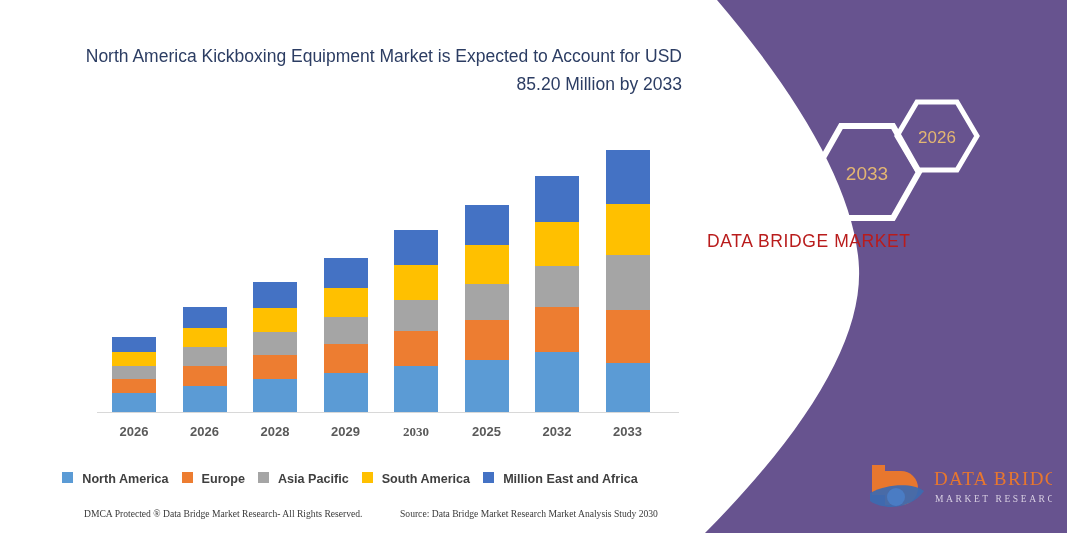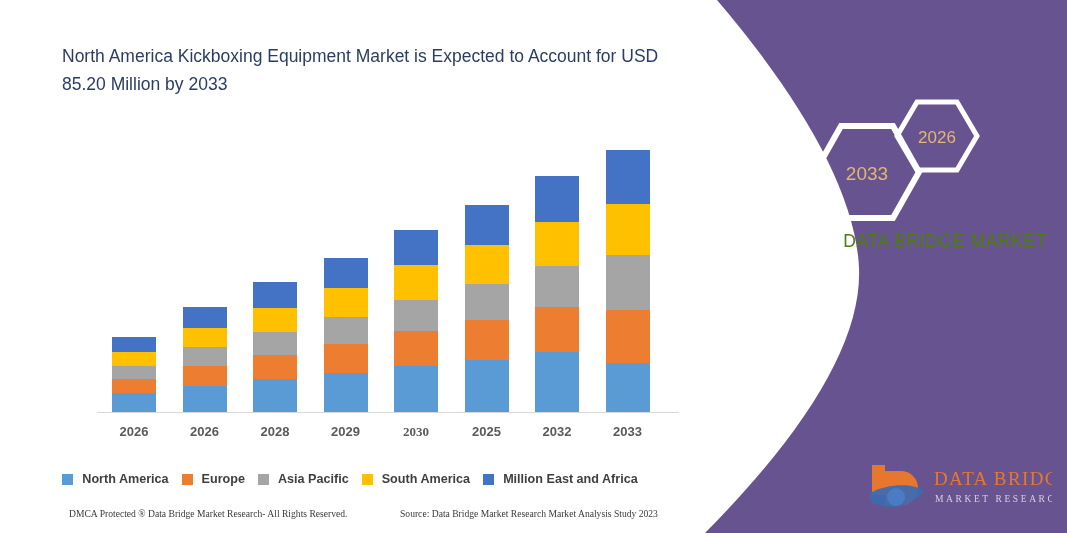--- a/index.html
+++ b/index.html
@@ -7,41 +7,41 @@
   #root{position:relative;width:1067px;height:533px;background:#fff;}
 
   
   .panel-wrap{position:absolute;top:0;right:0;width:380px;height:533px;overflow:hidden;}
   .panel-svg{position:absolute;top:0;left:0;}
   .panel-head{position:absolute;top:6px;right:24px;width:252px;text-align:right;
      color:#ffffff;font-size:16.5px;line-height:25px;font-weight:400;letter-spacing:.1px;}
   .hexes{position:absolute;top:96px;left:118px;width:180px;height:125px;}
   .hex-label{fill:#e3b672;font-size:19px;font-family:"Liberation Sans",sans-serif;}
   .hex-label.small{font-size:17px;}
-  .brandtext{position:absolute;top:228px;left:20px;width:340px;text-align:right;
-      color:#4d7c0f;font-size:17.5px;line-height:26px;letter-spacing:.6px;}
+  .brandtext{position:absolute;top:228px;left:20px;width:340px;text-align:left;
+      color:#b91c1c;font-size:17.5px;line-height:26px;letter-spacing:.6px;}
   .logo{position:absolute;top:457px;left:175px;width:190px;height:62px;}
 
   
-  .chart-title{position:absolute;top:42px;left:62px;width:620px;text-align:left;
+  .chart-title{position:absolute;top:42px;left:62px;width:620px;text-align:right;
       color:#2c3d63;font-size:17.5px;line-height:28px;}
   .plot{position:absolute;left:0;top:0;width:700px;height:533px;}
   .axis-line{position:absolute;left:97px;top:412px;width:582px;height:1px;background:#d8d8d8;}
   .bar{position:absolute;bottom:121px;width:44px;}
   .seg{width:100%;display:block;}
   .xlab{position:absolute;top:424px;width:70px;text-align:center;color:#5a5a5a;
       font-size:13px;font-weight:bold;}
   .legend{position:absolute;top:472px;left:0;width:700px;display:flex;justify-content:center;
       align-items:center;gap:13px;}
-  .lg{display:flex;align-items:center;gap:9px;}
+  .lg{display:flex;align-items:flex-start;gap:9px;}
   .sw{width:11px;height:11px;display:inline-block;}
   .lgt{color:#3f3f3f;font-size:12.6px;font-weight:bold;}
   .foot{position:absolute;top:508px;left:0;width:700px;font-family:"Liberation Serif",serif;
       font-size:9.6px;color:#3a3a3a;}
-  .foot .l{position:absolute;left:69px;}
+  .foot .l{position:absolute;left:84px;}
   .foot .r{position:absolute;left:400px;}
 </style>
 </head>
 <body>
 
 <div id="root">
 
   <div class="chart-title">North America Kickboxing Equipment Market is Expected to Account for USD 85.20 Million by 2033</div>
 
   <div class="plot">
@@ -131,21 +131,21 @@
           <span class="sw" style="background: rgb(255, 192, 0);"></span>
           <span class="lgt">South America</span>
         </div>
         <div class="lg">
           <span class="sw" style="background: rgb(68, 114, 196);"></span>
           <span class="lgt">Million East and Africa</span>
         </div>
       </div>
     <div class="foot">
       <span class="l">DMCA Protected ® Data Bridge Market Research-  All Rights Reserved.</span>
-      <span class="r">Source: Data Bridge Market Research  Market Analysis Study 2023</span>
+      <span class="r">Source: Data Bridge Market Research  Market Analysis Study 2030</span>
     </div>
   </div>
 
   <div class="panel-wrap">
     <svg class="panel-svg" width="380" height="533" viewBox="0 0 380 533">
       <path d="M 30 0 L 380 0 L 380 533 L 18 533 C 120 430 175 340 172 268 C 169 192 112 96 30 0 Z" fill="#67538F"></path>
     </svg>
 
 
     <svg class="hexes" viewBox="0 0 180 125">

